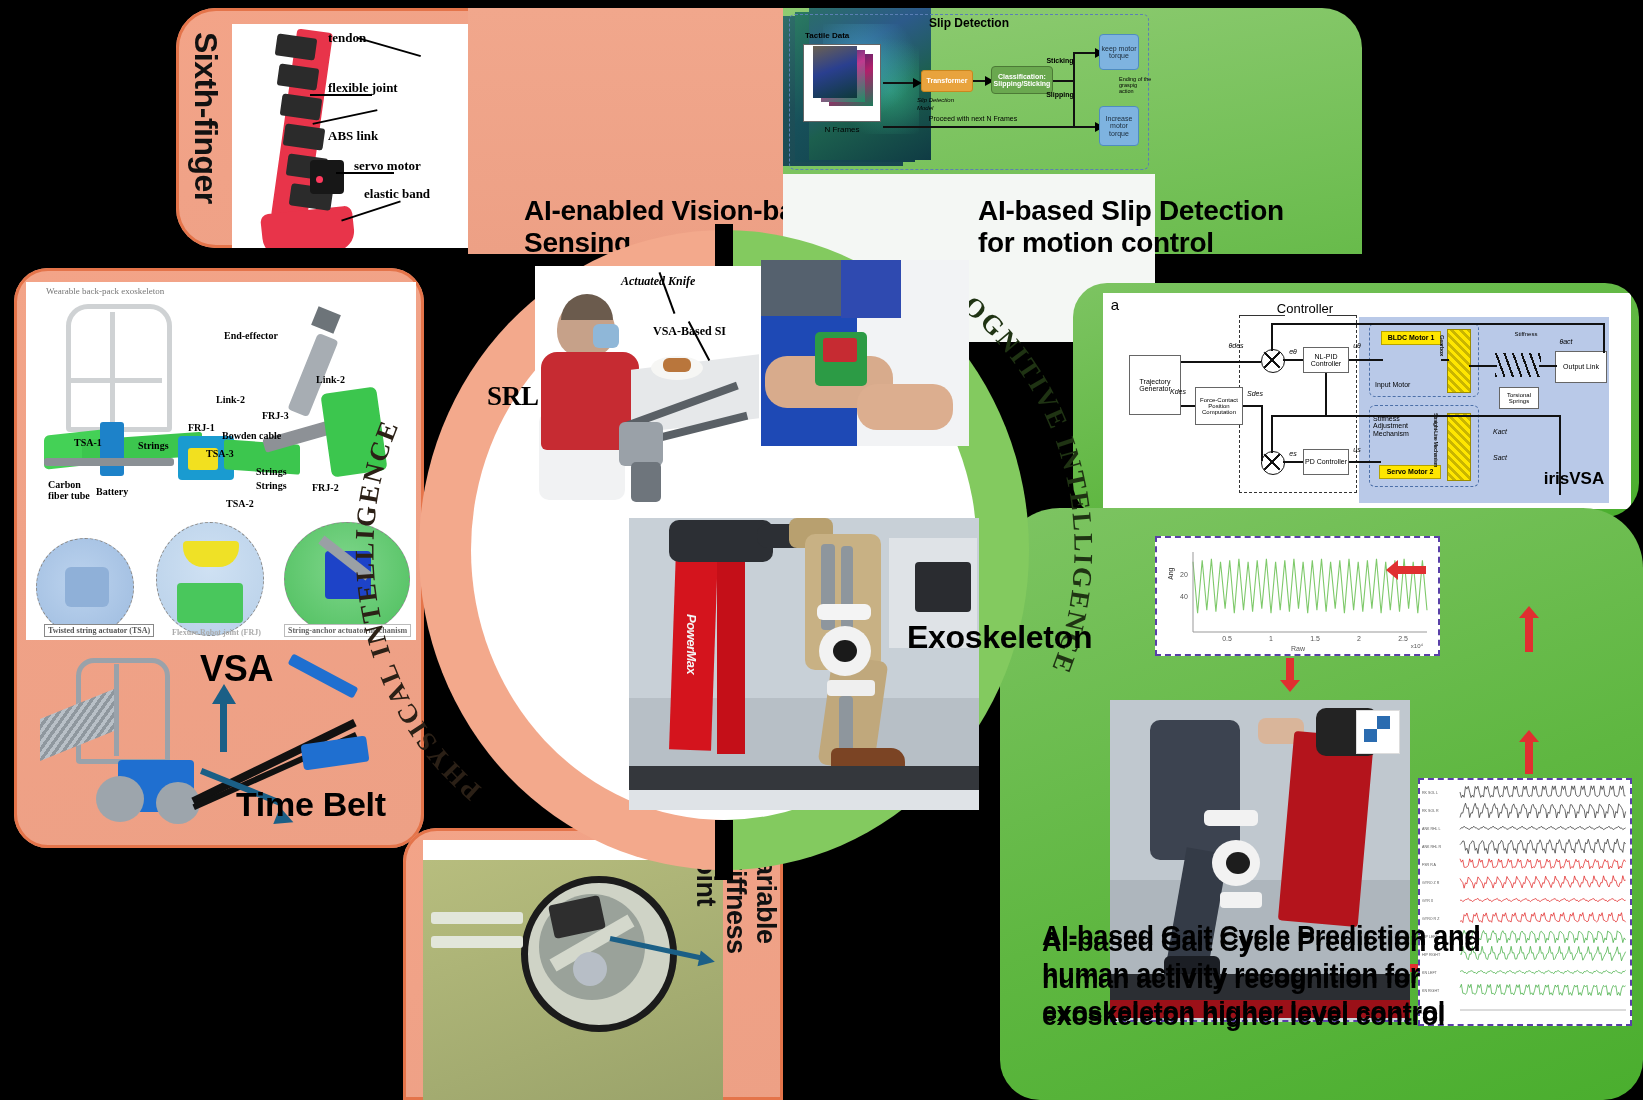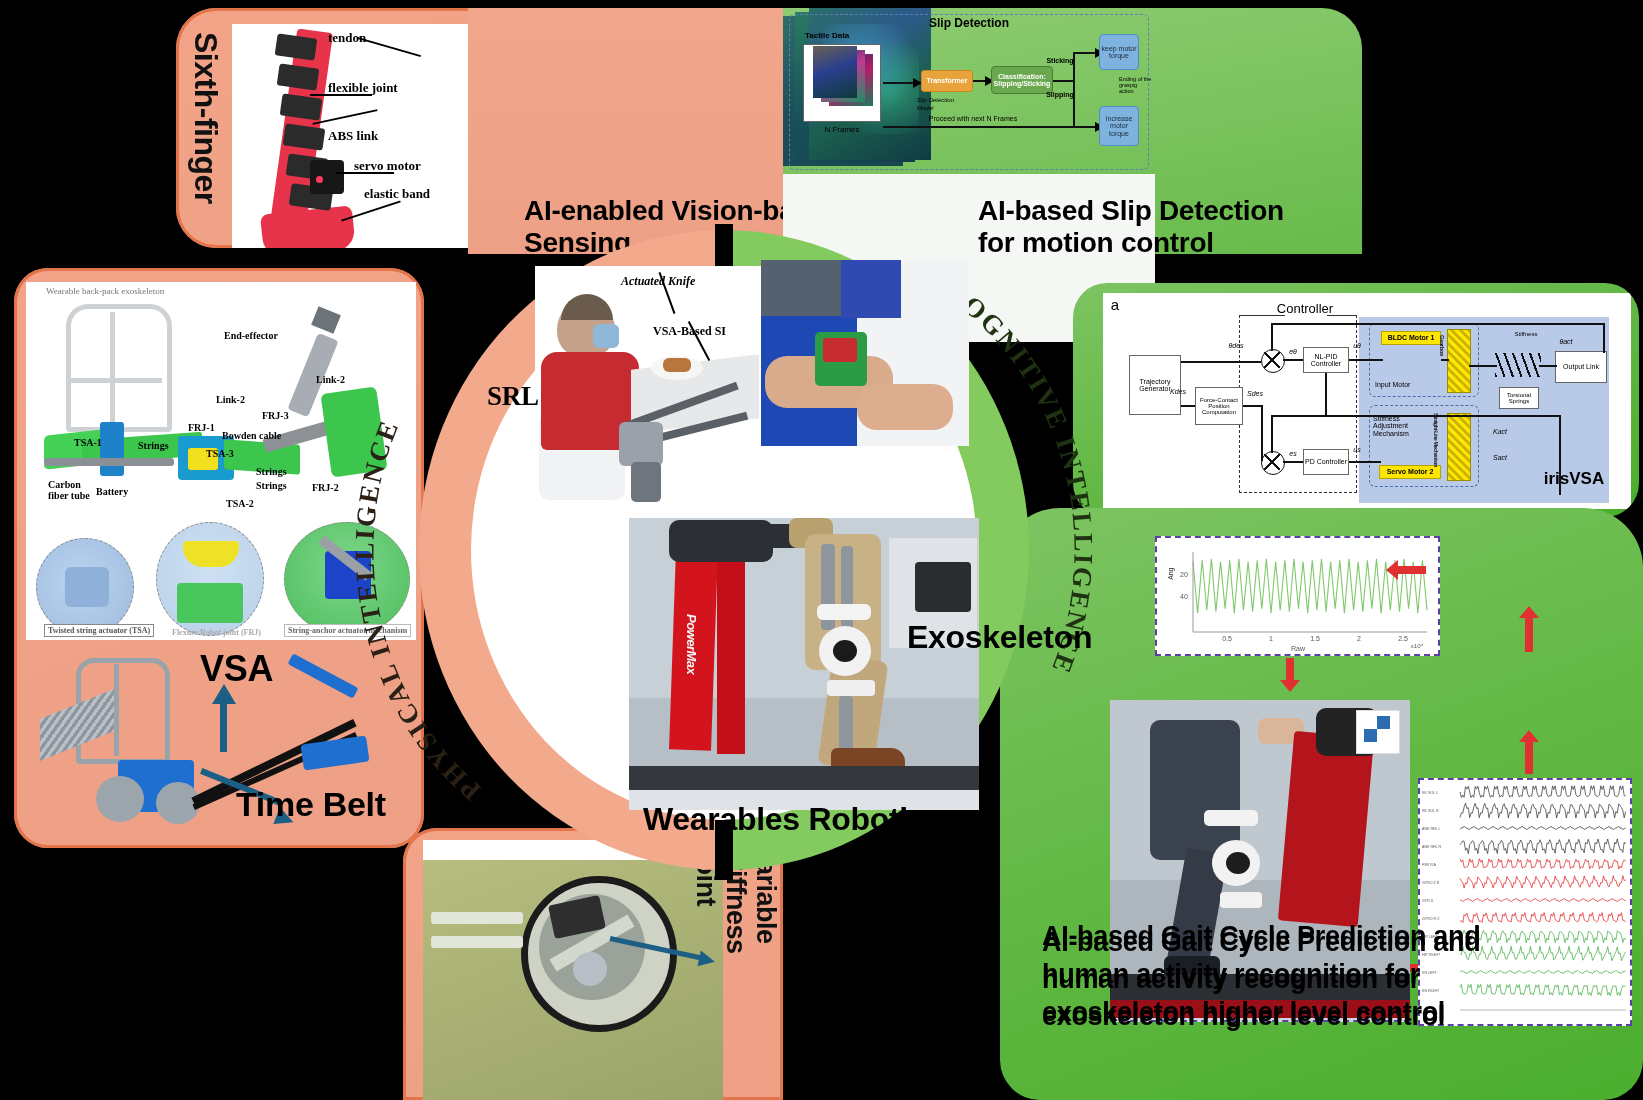--- a/index.html
+++ b/index.html
@@ -498,16 +498,15 @@
       <div style="position:absolute;left:202px;top:230px;width:74px;height:40px;background:#7b4424;border-radius:6px 14px 8px 6px;"></div>
       <div style="position:absolute;left:260px;top:20px;width:88px;height:110px;background:#dfe3e7;"></div>
       <div style="position:absolute;left:286px;top:44px;width:56px;height:50px;background:#2a2c30;border-radius:4px;"></div>
       <div style="position:absolute;left:0;top:248px;width:350px;height:30px;background:#34373c;"></div>
       <div style="position:absolute;left:0;top:272px;width:350px;height:20px;background:#dfe3e7;"></div>
       <div class="vtext" style="left:70px;top:96px;font-size:13px;color:#f4f4f4;transform:rotate(90deg);font-style:italic;">PowerMax</div>
     </div>
 
     <div class="cap" style="left:68px;top:152px;font-size:27px;font-family:'Liberation Serif',serif;">SRL</div>
     <div class="cap" style="left:488px;top:390px;font-size:32px;">Exoskeleton</div>
-    <div class="cap" style="left:224px;top:572px;font-size:32px;">Wearables Robotics</div>
   </div>
 
 </div>
 
 </body></html>

